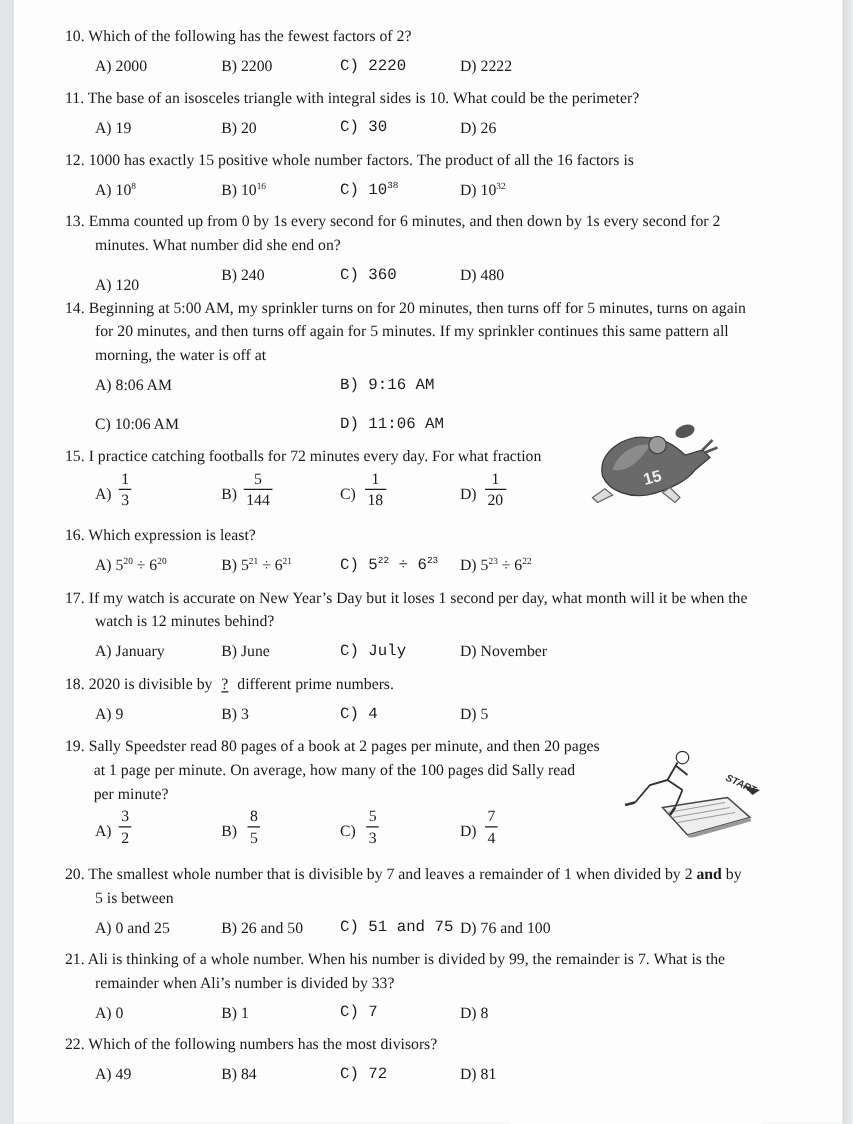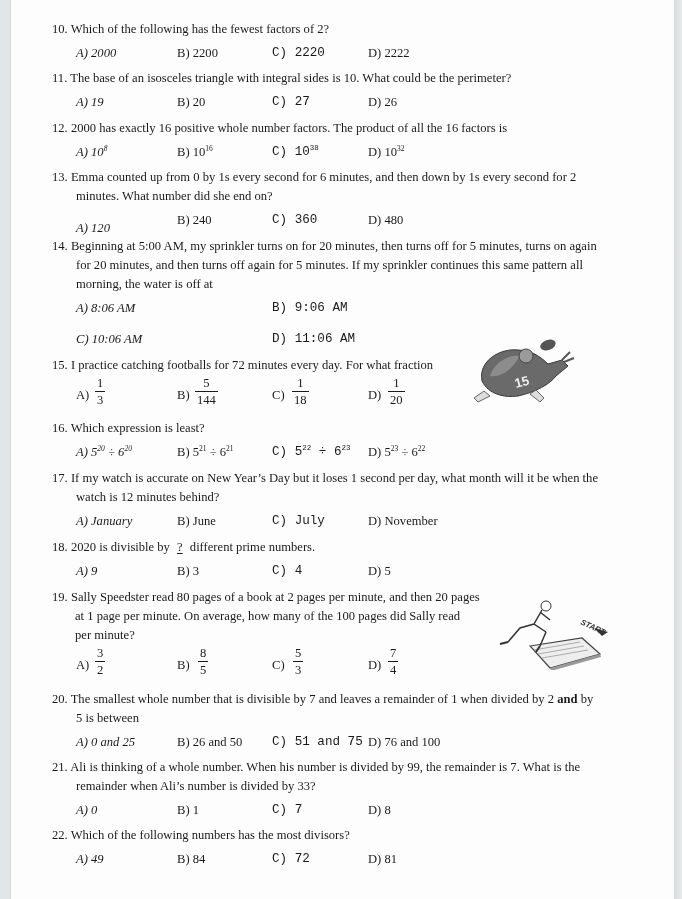--- a/index.html
+++ b/index.html
@@ -22,21 +22,21 @@
     background: #e3e6e8;
     border-right: 1px solid #d4d7d9;
     box-sizing: border-box;
   }
   .line {
     position: absolute; font-size: 12.6px; line-height: 16px; white-space: nowrap;
   }
   .q { left: 52px; }
   .cont { left: 76px; }
   .ans { font-size: 12.6px; }
-  .c1 { left: 76px; font-style: italic; } .c2 { left: 177px; } .c3 { left: 272px; font-family: Liberation Mono, monospace; } .c4 { left: 368px; }
+  .c1 { left: 76px; } .c2 { left: 177px; } .c3 { left: 272px; font-family: Liberation Mono, monospace; } .c4 { left: 368px; }
   sup { font-size: 7.5px; vertical-align: 5px; line-height: 0; }
   .frac-ans { position: absolute; height: 40px; font-size: 12.6px; }
   .frac-ans .lbl { position: absolute; left: 0; top: 12px; }
   .frac {
     position: absolute; top: 0; display: flex; flex-direction: column; align-items: center;
   }
   .frac .num { line-height: 15px; padding: 0 2px; }
   .frac .bar { height: 1px; background: #1a1a1a; width: 100%; }
   .frac .den { line-height: 16px; padding: 0 2px; }
   .blank { text-decoration: underline; text-underline-offset: 2px; padding: 0 4px; }
@@ -57,26 +57,26 @@
 <div class="line ans c2" style="top:45px">B) 2200</div>
 <div class="line ans c3" style="top:45px">C) 2220</div>
 <div class="line ans c4" style="top:45px">D) 2222</div>
 
 <div class="line q" style="top:70px">
   <span>11.</span>
   <span>The base of an isosceles triangle with integral sides is 10. What could be the perimeter?</span>
 </div>
 <div class="line ans c1" style="top:94px">A) 19</div>
 <div class="line ans c2" style="top:94px">B) 20</div>
-<div class="line ans c3" style="top:94px">C) 27</div>
+<div class="line ans c3" style="top:94px">C) 30</div>
 <div class="line ans c4" style="top:94px">D) 26</div>
 
 <div class="line q" style="top:120px">
   <span>12.</span>
-  <span>2000 has exactly 16 positive whole number factors. The product of all the 16 factors is</span>
+  <span>1000 has exactly 15 positive whole number factors. The product of all the 16 factors is</span>
 </div>
 <div class="line ans c1" style="top:144px"><span>A) 10</span><sup>8</sup></div>
 <div class="line ans c2" style="top:144px"><span>B) 10</span><sup>16</sup></div>
 <div class="line ans c3" style="top:144px"><span>C) 10</span><sup>38</sup></div>
 <div class="line ans c4" style="top:144px"><span>D) 10</span><sup>32</sup></div>
 
 <div class="line q" style="top:169px">
   <span>13.</span>
   <span>Emma counted up from 0 by 1s every second for 6 minutes, and then down by 1s every second for 2</span>
 </div>
@@ -86,21 +86,21 @@
 <div class="line ans c3" style="top:212px">C) 360</div>
 <div class="line ans c4" style="top:212px">D) 480</div>
 
 <div class="line q" style="top:238px">
   <span>14.</span>
   <span>Beginning at 5:00 AM, my sprinkler turns on for 20 minutes, then turns off for 5 minutes, turns on again</span>
 </div>
 <div class="line cont" style="top:257px">for 20 minutes, and then turns off again for 5 minutes. If my sprinkler continues this same pattern all</div>
 <div class="line cont" style="top:276px">morning, the water is off at</div>
 <div class="line ans c1" style="top:300px">A) 8:06 AM</div>
-<div class="line ans c3" style="top:300px">B) 9:06 AM</div>
+<div class="line ans c3" style="top:300px">B) 9:16 AM</div>
 <div class="line ans c1" style="top:331px">C) 10:06 AM</div>
 <div class="line ans c3" style="top:331px">D) 11:06 AM</div>
 
 <div class="line q" style="top:357px">
   <span>15.</span>
   <span>I practice catching footballs for 72 minutes every day. For what fraction</span>
 </div>
 <div class="frac-ans" style="left:76px; top:376px; width:60px">
   <span class="lbl">A)</span>
   <span class="frac" style="left:19px">

